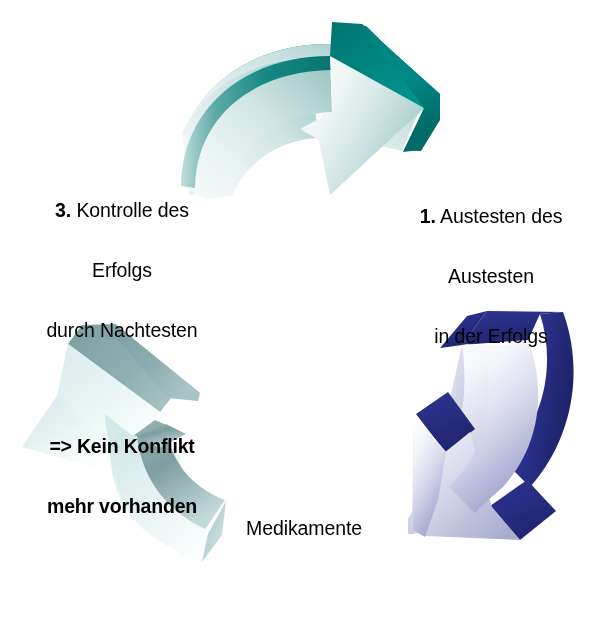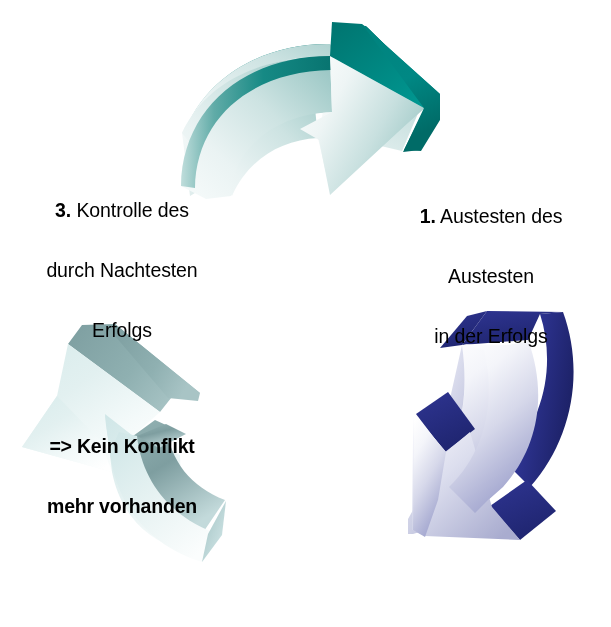--- a/index.html
+++ b/index.html
@@ -297,26 +297,27 @@
 
   <div class="txt-block" id="block-1">
     <span class="ln"><span class="step-num">1.</span> <span>Austesten des</span></span>
     <span class="ln">Austesten</span>
     <span class="ln">in der Erfolgs</span>
     <span class="gap"></span>
   </div>
 
   <div class="txt-block" id="block-3">
     <span class="ln"><span class="step-num">3.</span> <span>Kontrolle des</span></span>
+    <span class="ln">Erfolgs</span>
     <span class="ln">durch Nachtesten</span>
-    <span class="ln">Erfolgs</span>
     <span class="gap"></span>
     <span class="concl">=&gt; Kein Konflikt</span>
     <span class="concl">mehr vorhanden</span>
   </div>
 
   <div class="txt-block" id="block-2">
+    <span class="ln">Medikamente</span>
     
     
     
   </div>
 
 </div>
 
 </body></html>

